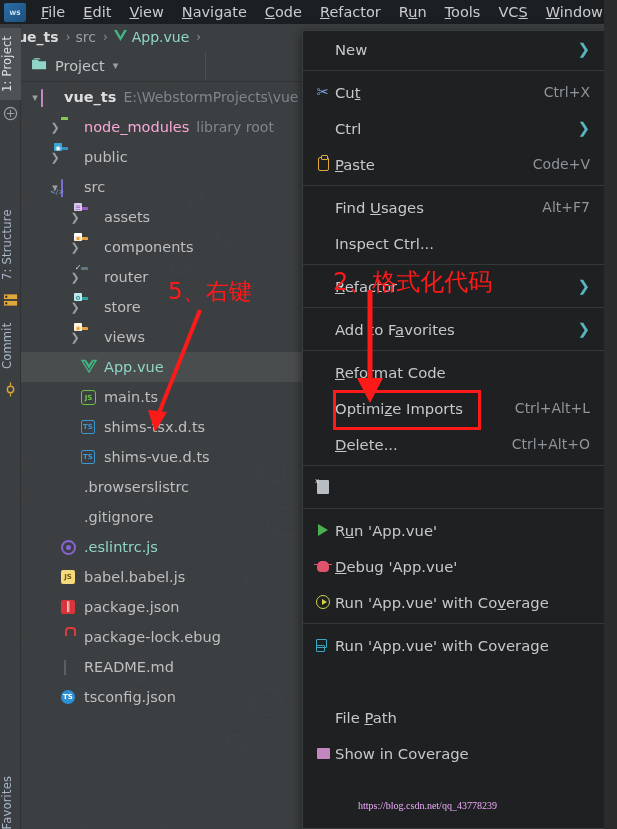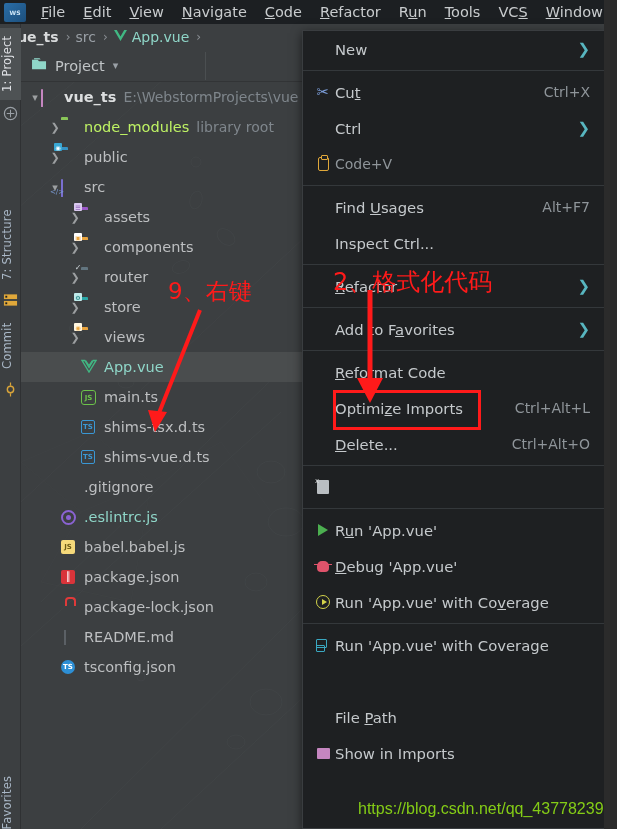--- a/index.html
+++ b/index.html
@@ -267,22 +267,22 @@
     position: absolute; right: 0; top: 50px;
     width: 12px; height: 28px;
     background: #4e5254;
     border-top: 2px solid #d9a343;
     color: #8fd6c8; font-size: 13px;
     padding-left: 1px; overflow: hidden;
   }
   .watermark {
     position: absolute;
     left: 358px; top: 800px;
-    color: #84cc16; font-size: 16px;
-    font-family: Liberation Sans, sans-serif;
+    color: #f0abfc; font-size: 10px;
+    font-family: Liberation Serif, serif;
     pointer-events: none;
   }
 </style>
 </head>
 <body>
 
 <div id="app">
 
   <div class="menubar">
     <div class="wsicon"></div>
@@ -387,21 +387,21 @@
     <div class="row" style="padding-left:8px">
       <span class="arrow">▾</span>
       <span class="ico"><span class="folder f-pink" style="background:transparent;border:1.6px solid #c586c0"></span></span>
       <span class="nm bold">vue_ts</span>
       <span class="sub">E:\WebstormProjects\vue</span>
     </div>
 
     <div class="row" style="padding-left:28px">
       <span class="arrow">❯</span>
       <span class="ico"><span class="folder f-green"></span></span>
-      <span class="nm" style="color:#bef264">node_modules</span>
+      <span class="nm" style="color:#f9a8d4">node_modules</span>
       <span class="sub">library root</span>
     </div>
 
     <div class="row" style="padding-left:28px">
       <span class="arrow">❯</span>
       <span class="ico"><span class="folder f-blue"><span class="badge" style="background:#3aa8d4">◉</span></span></span>
       <span class="nm">public</span>
     </div>
 
     <div class="row" style="padding-left:28px">
@@ -468,20 +468,25 @@
     </div>
 
     <div class="row" style="padding-left:48px">
       <span class="arrow"></span>
       <span class="ico">
           <span class="tsblue">TS</span>
         </span>
       <span class="nm">shims-vue.d.ts</span>
     </div>
 
+    <div class="row" style="padding-left:28px">
+      <span class="arrow"></span>
+      <span class="ico"><span class="star"></span></span>
+      <span class="nm">.browserslistrc</span>
+    </div>
 
     <div class="row" style="padding-left:28px">
       <span class="arrow"></span>
       <span class="ico"><span class="diamond"></span></span>
       <span class="nm">.gitignore</span>
     </div>
 
     <div class="row" style="padding-left:28px">
       <span class="arrow"></span>
       <span class="ico">
@@ -502,21 +507,21 @@
       <span class="arrow"></span>
       <span class="ico">
           <span class="sq" style="background:#d9343a;color:#fff;font-size:9px">║</span>
         </span>
       <span class="nm">package.json</span>
     </div>
 
     <div class="row" style="padding-left:28px">
       <span class="arrow"></span>
       <span class="ico"><span class="lockico"></span></span>
-      <span class="nm">package-lock.json</span>
+      <span class="nm">package-lock.ebug</span>
     </div>
 
     <div class="row" style="padding-left:28px">
       <span class="arrow"></span>
       <span class="ico"><span class="bookico"></span></span>
       <span class="nm">README.md</span>
     </div>
 
     <div class="row" style="padding-left:28px">
       <span class="arrow"></span>
@@ -550,20 +555,21 @@
     <div class="mrow">
       <span class="micon"></span>
       <span class="mlabel">Ctrl</span>
       <span class="msub">❯</span>
     </div>
 
     <div class="mrow">
       <span class="micon">
           <span class="ic-clip"></span>
         </span>
+      <span class="mlabel"><span class="mn">P</span>aste</span>
       <span class="mkey">Code+V</span>
     </div>
     <div class="msep"></div>
 
     <div class="mrow">
       <span class="micon"></span>
       <span class="mlabel">Find <span class="mn">U</span>sages</span>
       <span class="mkey">Alt+F7</span>
     </div>
 
@@ -652,38 +658,38 @@
     <div class="mrow">
       <span class="micon"></span>
       <span class="mlabel">File <span class="mn">P</span>ath</span>
       <span class="mkey"></span>
     </div>
 
     <div class="mrow">
       <span class="micon">
           <span class="ic-term"></span>
         </span>
-      <span class="mlabel">Show in Imports</span>
+      <span class="mlabel">Show in Coverage</span>
     </div>
   </div>
 
   <svg class="overlay" viewBox="0 0 617 829">
 
     <g>
       <line x1="200" y1="310" x2="157" y2="418" stroke="#ff1a1a" stroke-width="4"></line>
       <polygon points="155,432 148,410 167,412" fill="#ff1a1a"></polygon>
     </g>
 
     <g>
       <line x1="370" y1="290" x2="370" y2="388" stroke="#ff1a1a" stroke-width="5"></line>
       <polygon points="370,403 357,378 383,378" fill="#ff1a1a"></polygon>
     </g>
   </svg>
 
-  <div class="anno" style="left:168px; top:276px; font-size:23px;">9、右键</div>
+  <div class="anno" style="left:168px; top:276px; font-size:23px;">5、右键</div>
 
   <div class="anno" style="left:333px; top:266px; font-size:24px;">2、格式化代码</div>
 
   <div class="redbox" style="left:333px; top:390px; width:148px; height:40px;"></div>
 
   <div class="watermark">https://blog.csdn.net/qq_43778239</div>
 
 </div>
 
 </body></html>

